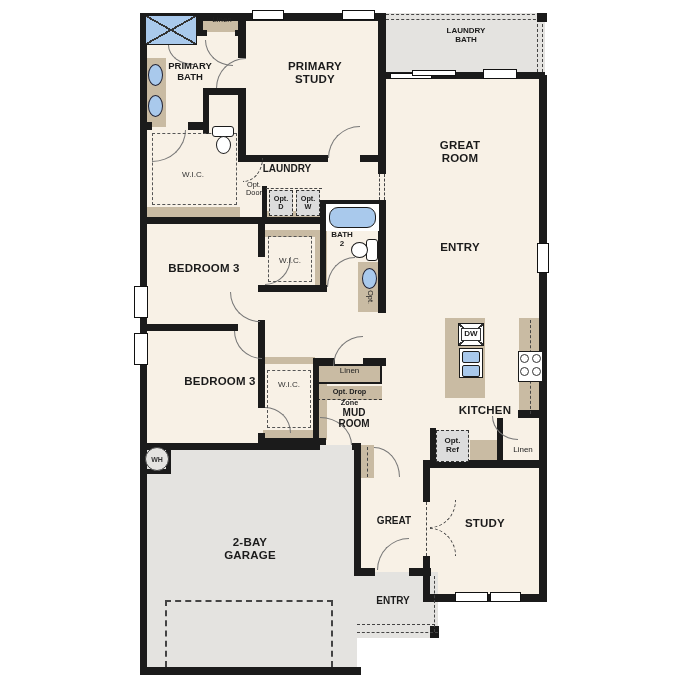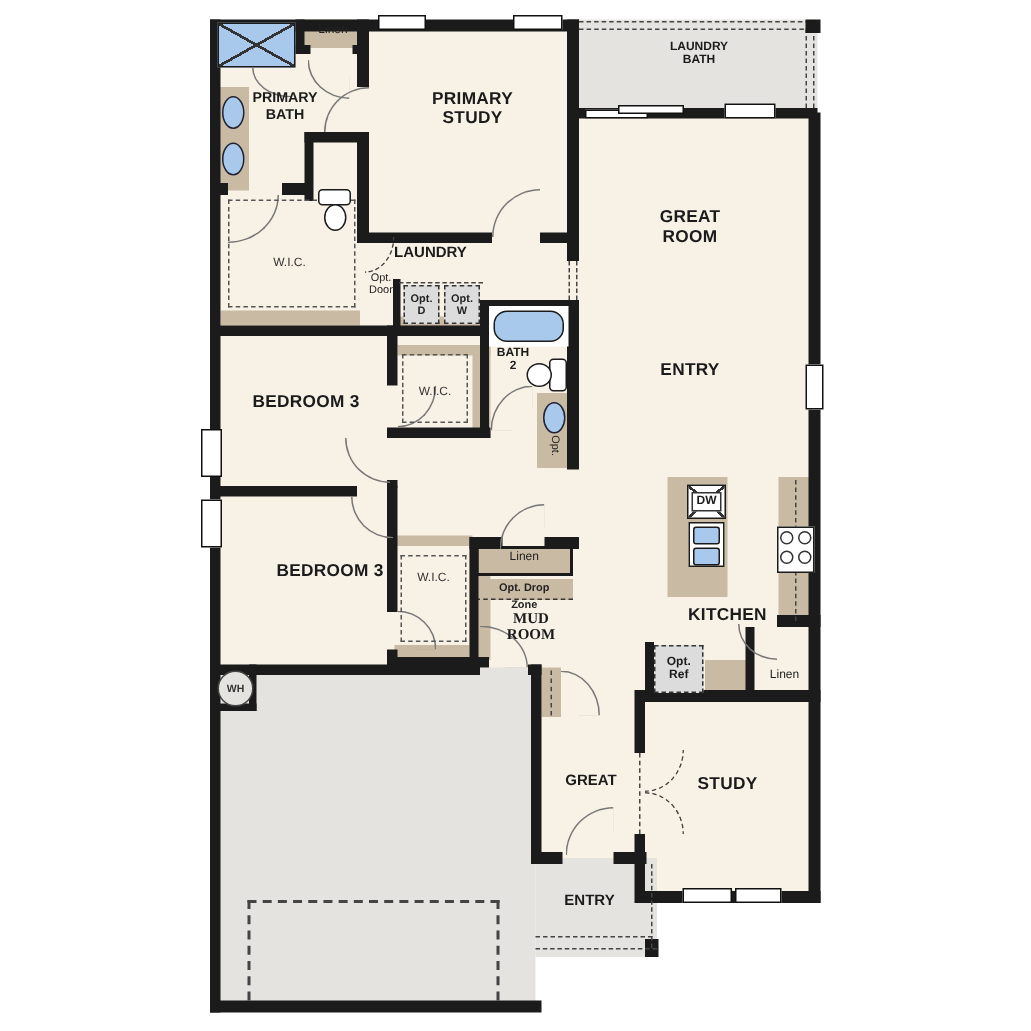--- a/index.html
+++ b/index.html
@@ -226,27 +226,31 @@
   <div class="lbl s8" style="left:166px;top:171px;width:54px;font-weight:normal;color:#333;">W.I.C.</div>
   <div class="lbl r10" style="left:254px;top:163px;width:66px;">LAUNDRY</div>
   <div class="lbl s8" style="left:323px;top:231px;width:38px;">
     <div>BATH</div>
     <div>2</div>
   </div>
   <div class="lbl r11" style="left:150px;top:262px;width:108px;">BEDROOM 3</div>
   <div class="lbl s8" style="left:266px;top:257px;width:48px;font-weight:normal;color:#333;">W.I.C.</div>
   <div class="lbl r11" style="left:166px;top:375px;width:108px;">BEDROOM 3</div>
   <div class="lbl s8" style="left:265px;top:381px;width:48px;font-weight:normal;color:#333;">W.I.C.</div>
-  <div class="lbl r10" style="left:323px;top:407px;width:62px;font-family:Liberation Serif, serif;">
+  <div class="lbl r10" style="left:323px;top:407px;width:62px;">
     <div>MUD</div>
     <div>ROOM</div>
   </div>
   <div class="lbl r10" style="left:364px;top:515px;width:60px;">GREAT</div>
   <div class="lbl r11" style="left:430px;top:517px;width:110px;">STUDY</div>
   <div class="lbl r10" style="left:362px;top:595px;width:62px;">ENTRY</div>
+  <div class="lbl r11" style="left:196px;top:536px;width:108px;">
+    <div>2-BAY</div>
+    <div>GARAGE</div>
+  </div>
 
   <div class="lbl s8" style="left:199px;top:16px;width:46px;font-weight:normal;color:#222;">Linen</div>
   <div class="lbl s8" style="left:317px;top:367px;width:65px;font-weight:normal;color:#222;">Linen</div>
   <div class="lbl t7" style="left:317px;top:388px;width:65px;">Opt. Drop</div>
   <div class="lbl t7" style="left:317px;top:399px;width:65px;">Zone</div>
   <div class="lbl t7" style="left:240px;top:181px;width:28px;font-weight:normal;color:#222;">
     <div>Opt.</div>
     <div>Door</div>
   </div>
   <div class="lbl s8" style="left:501px;top:446px;width:44px;font-weight:normal;color:#222;">Linen</div>

